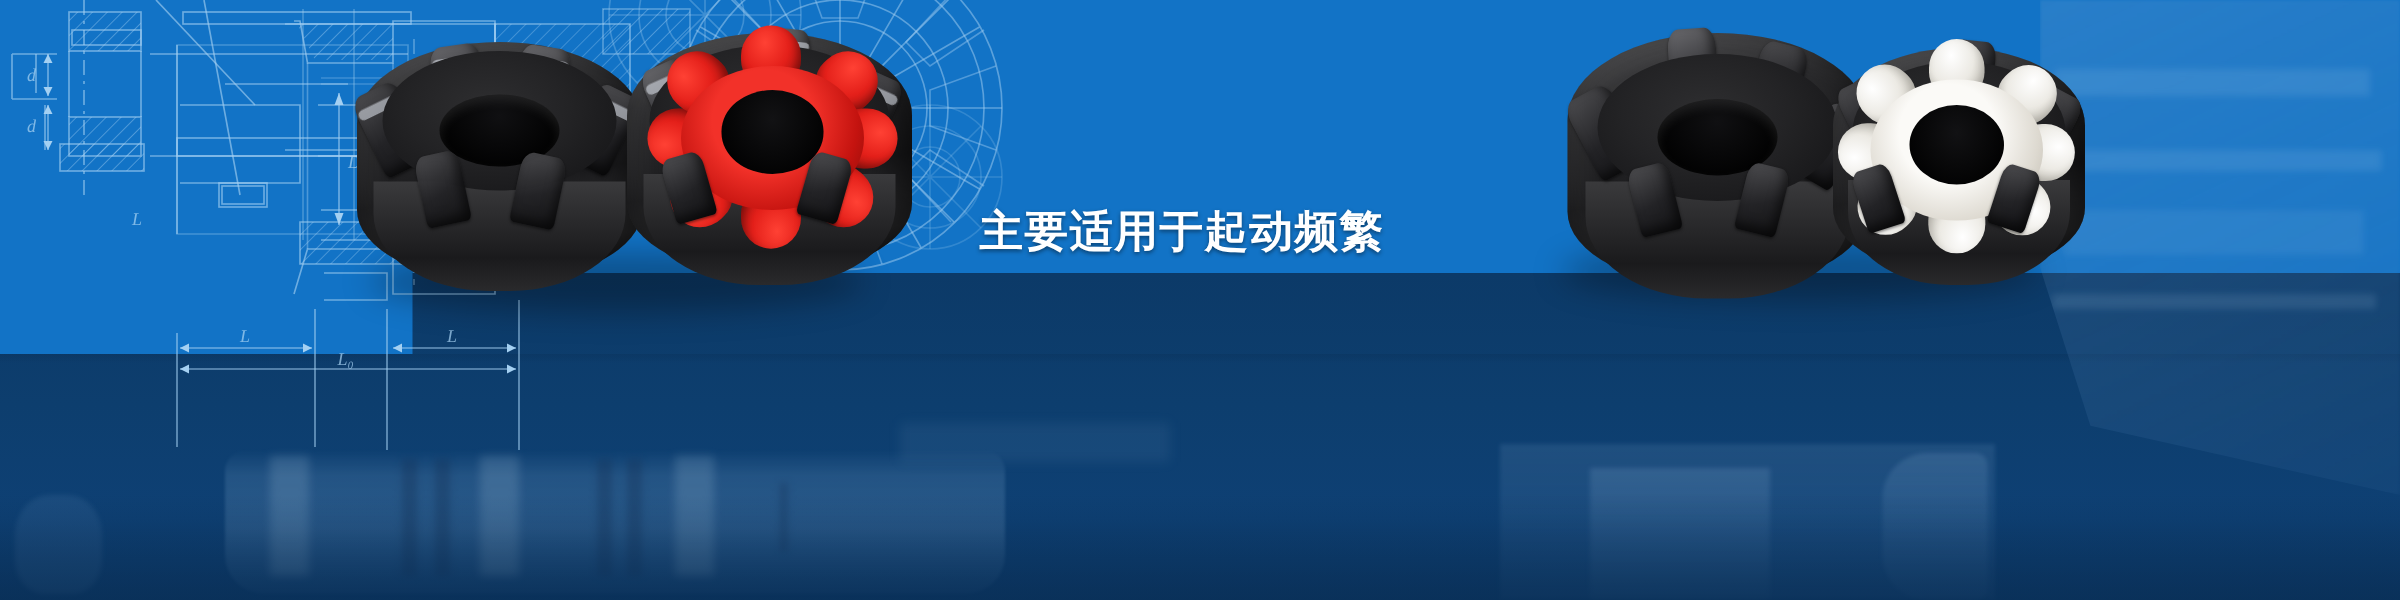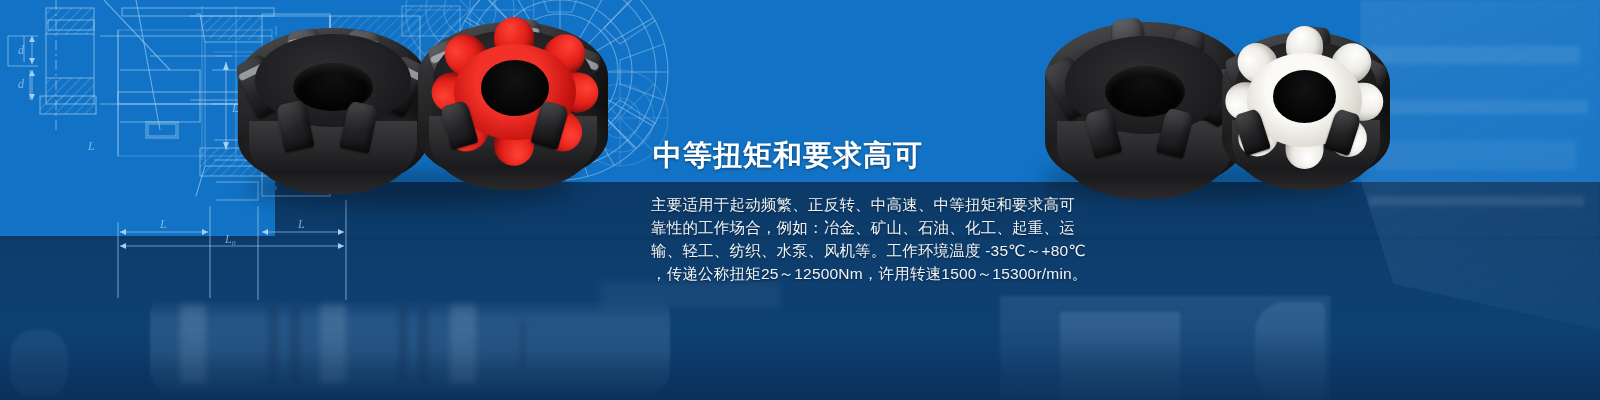--- a/index.html
+++ b/index.html
@@ -361,21 +361,15 @@
         <div class="ring" style="left:10%;top:12%;width:80%;height:78%;"></div>
         <div class="hole" style="left:28%;top:26%;width:44%;height:44%;"></div>
       </div>
       <div class="jaw" style="left:10%;top:52%;width:26px;height:42px;transform:rotate(-18deg);"></div>
       <div class="jaw" style="left:64%;top:52%;width:26px;height:42px;transform:rotate(18deg);"></div>
     </div>
   </div>
 
   <div class="bottom-shade"></div>
 
-  <div class="title">中等扭矩和要求高可</div>
-  <div class="desc">
-    <div>主要适用于起动频繁、正反转、中高速、中等扭矩和要求高可</div>
-    <div>靠性的工作场合，例如：冶金、矿山、石油、化工、起重、运</div>
-    <div>输、轻工、纺织、水泵、风机等。工作环境温度 -35℃～+80℃</div>
-    <div>，传递公称扭矩25～12500Nm，许用转速1500～15300r/min。</div>
-  </div>
+  <div class="title">主要适用于起动频繁</div>
 
 </div>
 
 </body></html>

